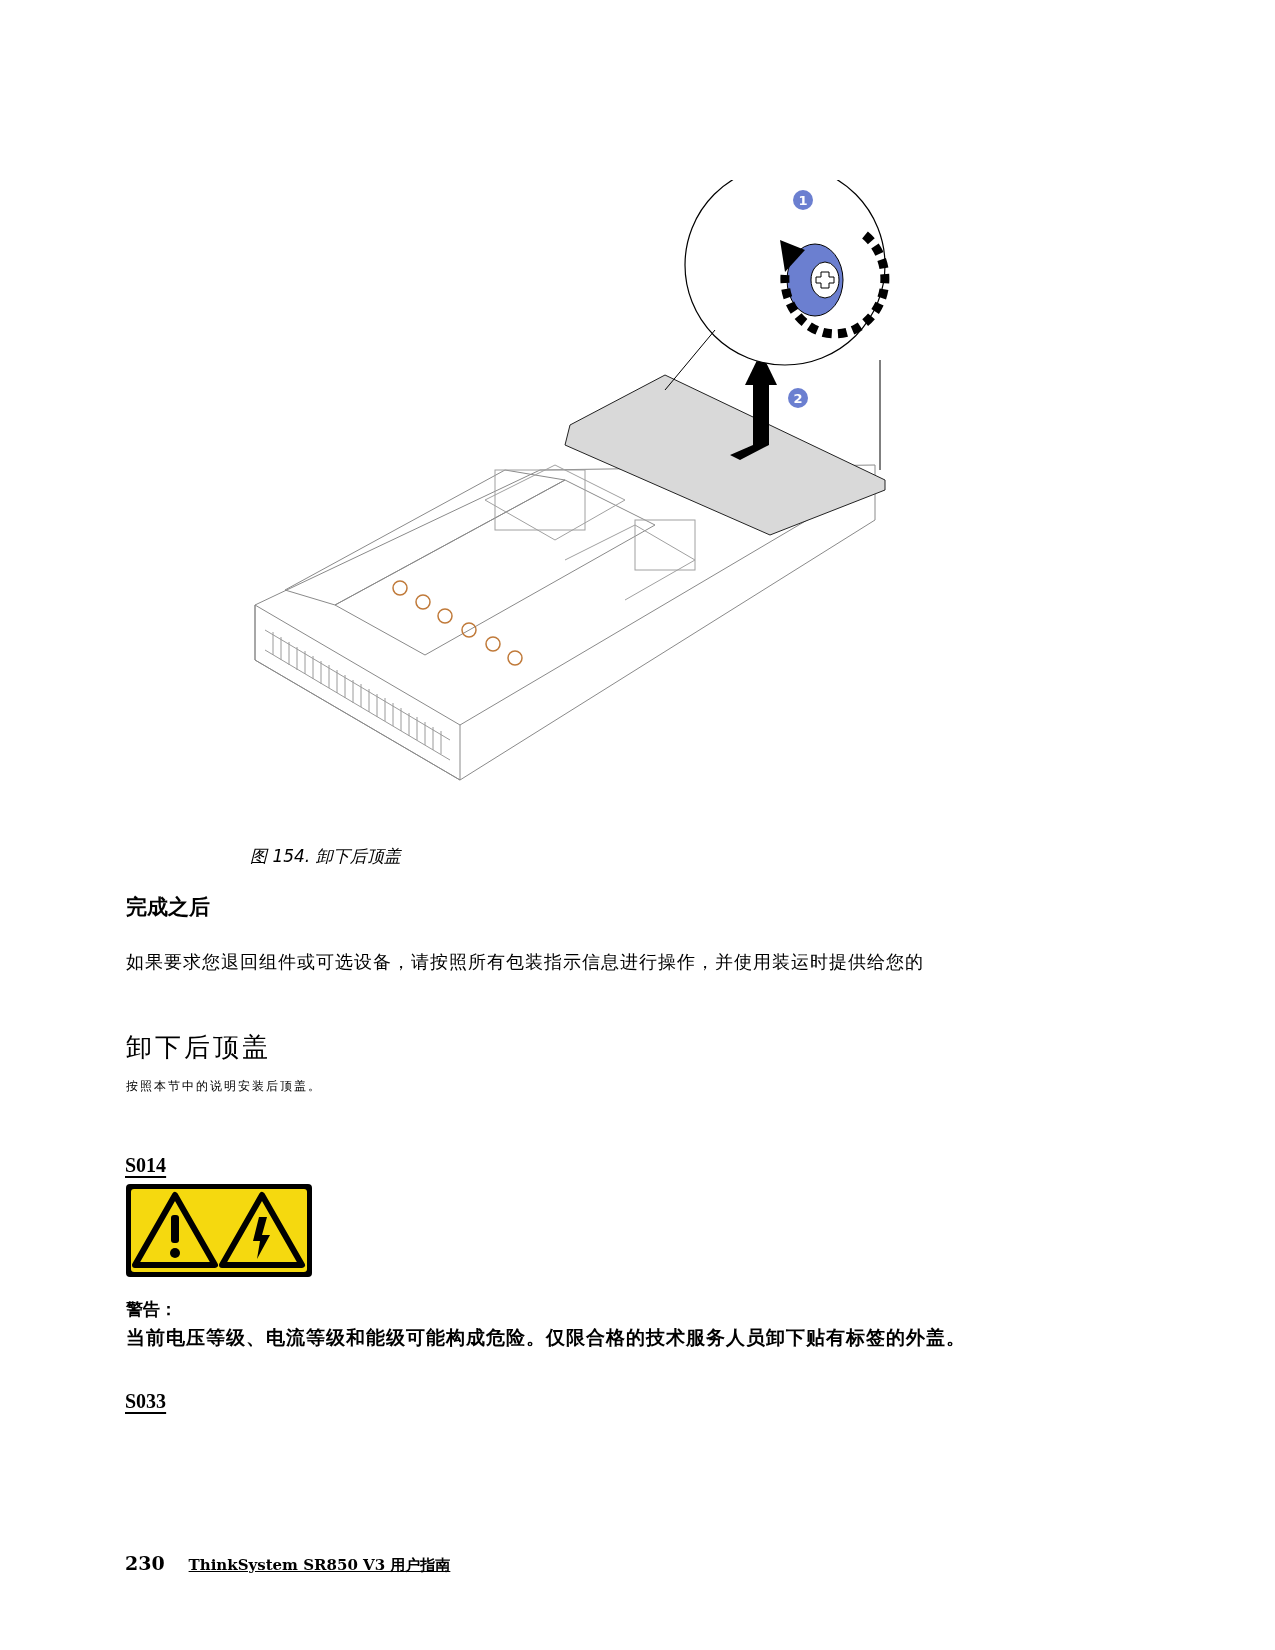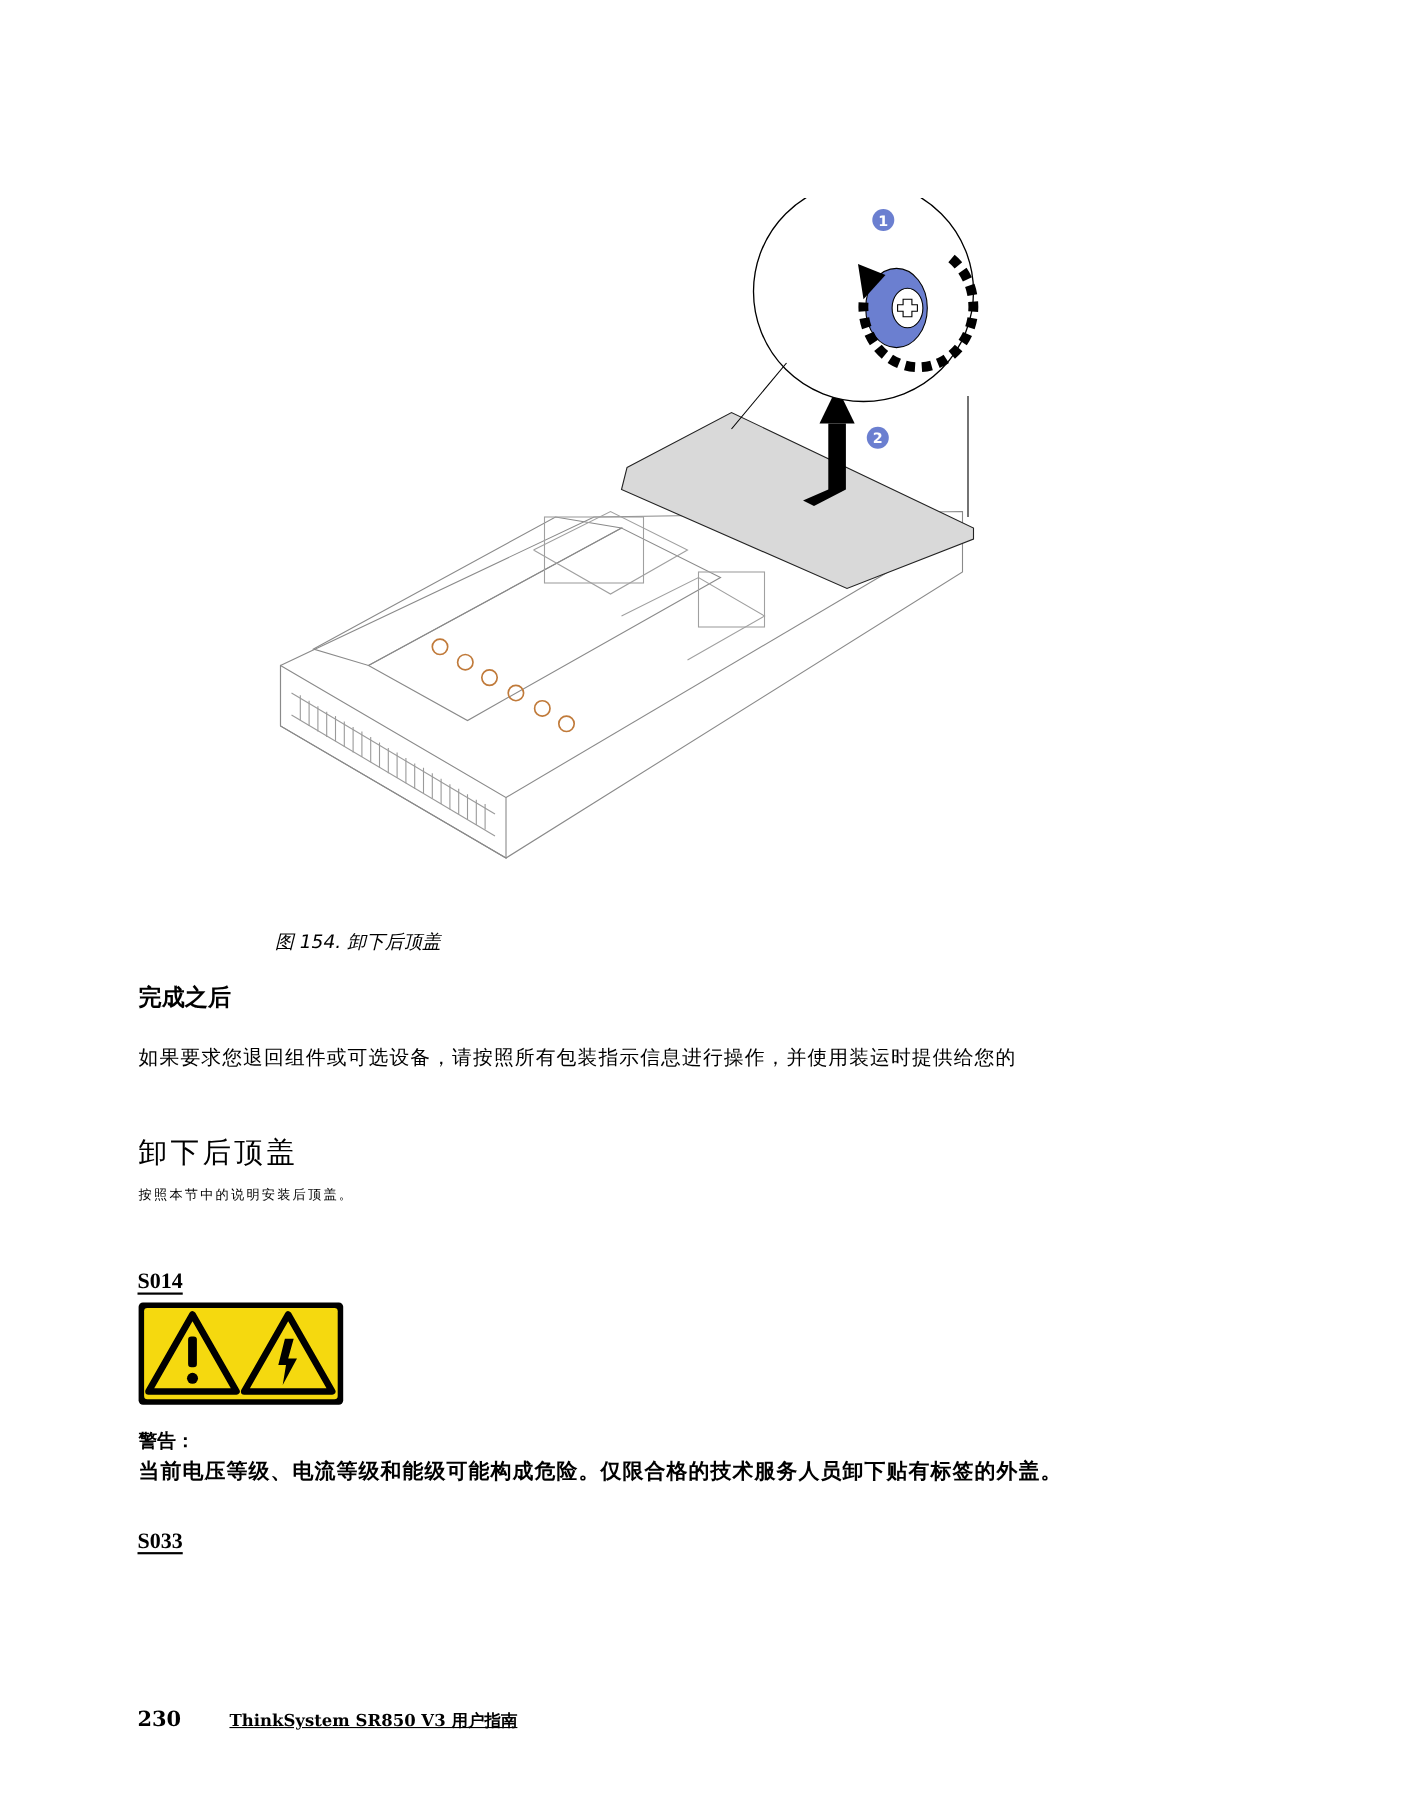--- a/index.html
+++ b/index.html
@@ -10,21 +10,21 @@
     .caption { left: 250px; top: 845px; font-family: "DejaVu Sans", sans-serif; font-style: italic; font-size: 17px; }
     .h-after { left: 126px; top: 893px; font-family: "DejaVu Sans", sans-serif; font-weight: bold; font-size: 21px; }
     .body-text { left: 126px; top: 948px; width: 1040px; font-family: "DejaVu Sans", sans-serif; font-size: 18px; line-height: 27px; letter-spacing: 1px; }
     .h-install { left: 126px; top: 1030px; font-family: "DejaVu Sans", sans-serif; font-size: 26px; letter-spacing: 3px; }
     .intro { left: 126px; top: 1078px; font-family: "DejaVu Sans", sans-serif; font-size: 12px; letter-spacing: 2px; }
     .stmt-id { left: 125px; font-family: "Liberation Serif", serif; font-weight: bold; font-size: 20px; text-decoration: underline; text-underline-offset: 4px; }
     .label-box { left: 125px; top: 1183px; width: 188px; height: 95px; }
     .warn-title { left: 126px; top: 1298px; font-family: "DejaVu Serif", serif; font-weight: bold; font-size: 17px; }
     .warn-text { left: 126px; top: 1325px; font-family: "DejaVu Serif", serif; font-weight: bold; font-size: 19px; letter-spacing: 1px; }
     .footer { left: 125px; top: 1552px; font-family: "DejaVu Serif", serif; font-weight: bold; font-size: 17px; }
-    .footer .page { font-size: 19px; margin-right: 38px; }
+    .footer .page { font-size: 19px; margin-right: 18px; }
     .footer .title { font-size: 15px; text-decoration: underline; }
   </style>
 </head>
 <body>
 
 <div class="abs figure">
   <svg width="760" height="645" viewBox="0 0 760 645">
 
     <g fill="none" stroke="#8a8a8a" stroke-width="1">
       <polygon points="30,425 315,290 650,285 650,340 235,600 30,480"></polygon>

